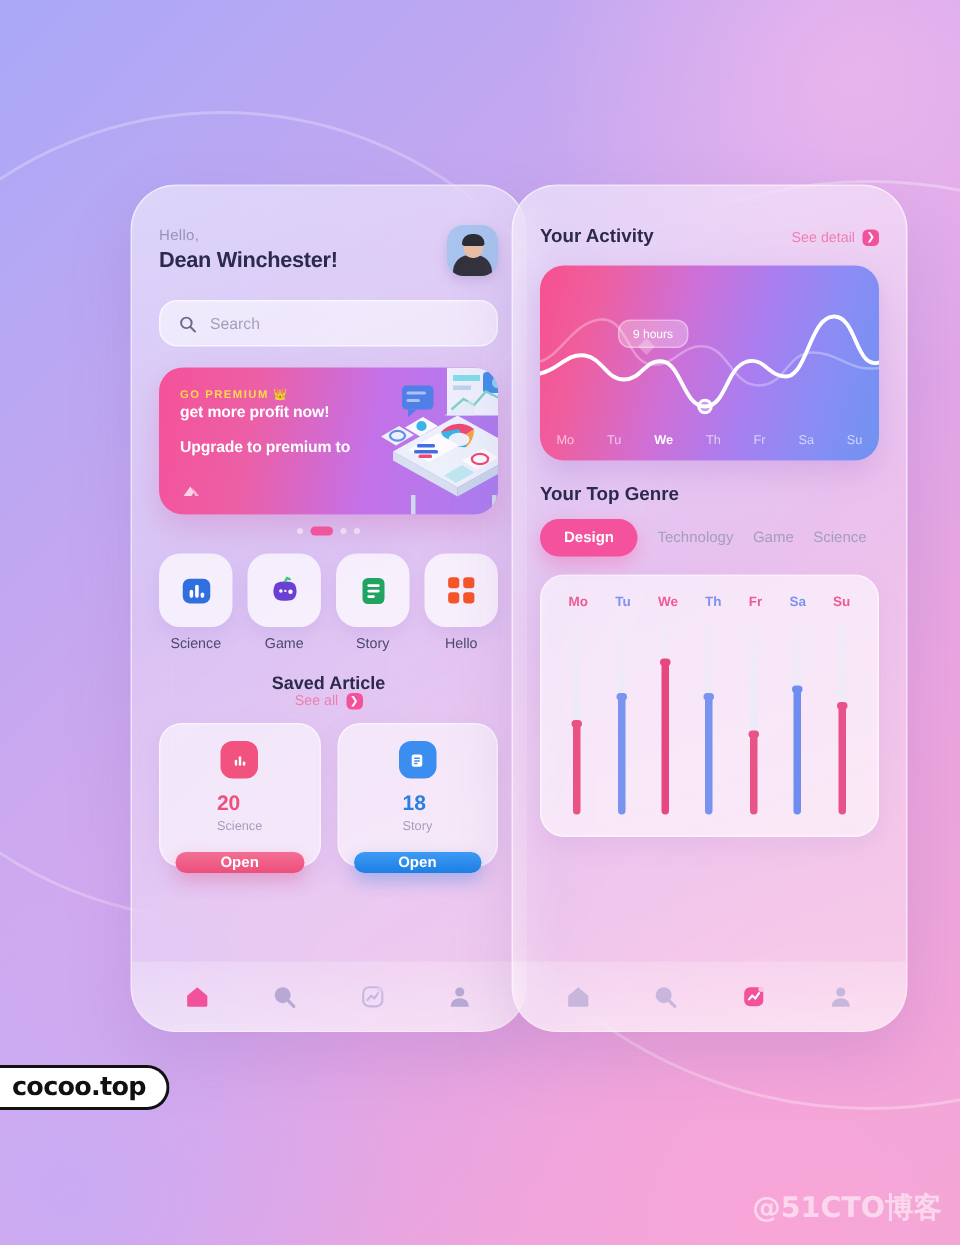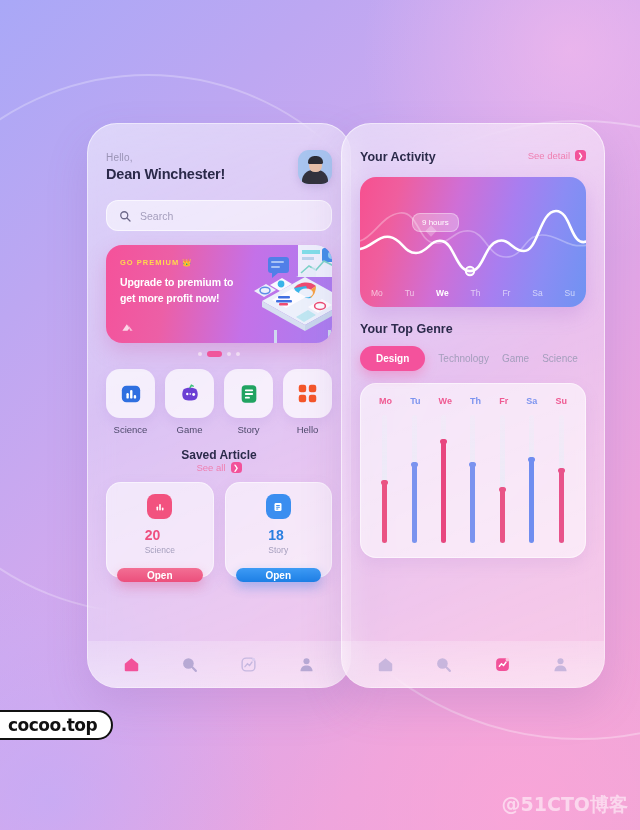--- a/index.html
+++ b/index.html
@@ -118,21 +118,21 @@
 
   
   .nav {
     position:absolute; left:0; right:0; bottom:0; height:46px;
     display:flex; align-items:center; justify-content:space-around;
     background: linear-gradient(180deg, rgba(255,255,255,0.22), rgba(255,255,255,0.40));
     padding: 0 14px;
   }
 
   
-  .act-row { display:flex;align-items:flex-start;justify-content:space-between; }
+  .act-row { display:flex;align-items:flex-end;justify-content:space-between; }
   .act-t { font-size:12.5px;font-weight:bold;color:#2b2a4a;}
   .wave-card {
     margin-top:13px; height:130px; border-radius:16px; position:relative; overflow:hidden;
     background: linear-gradient(105deg, #f7508f 0%, #ef5e9e 16%, #cf6fd6 40%, #a87ef0 62%, #8b8cf4 80%, #6f93f2 100%);
     box-shadow: 0 8px 20px rgba(160,90,200,.24);
   }
   .wave-days { position:absolute; left:0; right:0; bottom:9px; display:flex; justify-content:space-around; }
   .wd { font-size:8.5px; color:rgba(255,255,255,0.62); }
   .wd.on { color:#fff; font-weight:bold; }
   .tip {
@@ -250,22 +250,22 @@
         <ellipse cx="55" cy="61.5" rx="5" ry="3.2" fill="none" stroke="#5d8ee8" stroke-width="1.5"></ellipse>
         <path d="M98 78 L112 70 L122 76 L108 84 Z" fill="#ffffff"></path>
         <ellipse cx="110" cy="77" rx="5.4" ry="3.4" fill="none" stroke="#ef4a6e" stroke-width="1.5"></ellipse>
         <path d="M86 88 L98 81 L106 86 L94 93 Z" fill="#bfeaf1"></path>
       </g>
     </svg>
     <div class="go-prem">
       <span>GO PREMIUM</span>
       <span>👑</span>
     </div>
+    <div class="ban-t" style="margin-top:1px">get more profit now!</div>
     <div class="ban-t">Upgrade to premium to</div>
-    <div class="ban-t" style="margin-top:1px">get more profit now!</div>
     <svg class="ban-logo" viewBox="0 0 20 14">
       <path d="M2 12 L9 2 L13 8 L10 12 Z" fill="#fff"></path>
         <path d="M11 3 L18 12 L14 12 Z" fill="#fff" opacity=".8"></path>
     </svg>
   </div>
 
   <div class="dots">
     <span class="dot"></span>
     <span class="dot on"></span>
     <span class="dot"></span>

